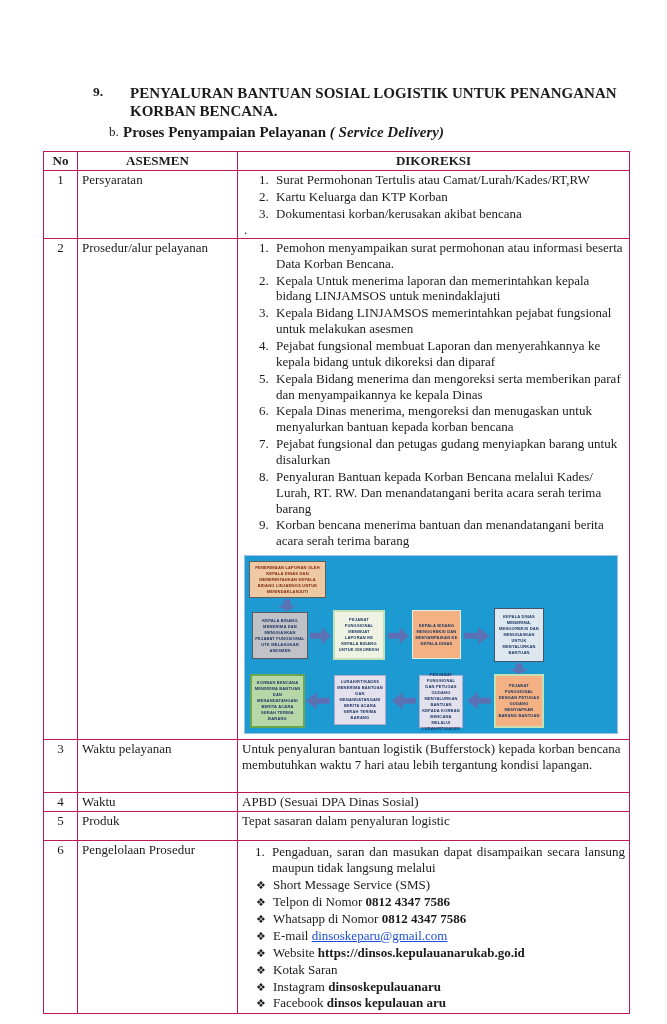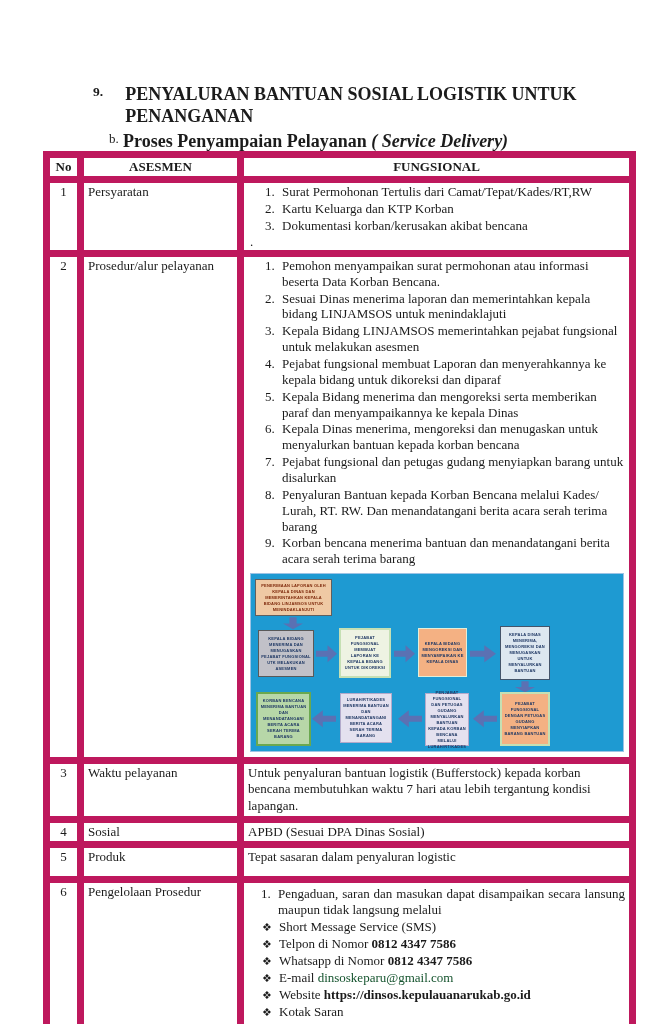--- a/index.html
+++ b/index.html
@@ -6,55 +6,55 @@
   body{
     width:667px;height:1024px;background:#ffffff;color:#1b1b1b;
     font-family:"Liberation Serif", serif;position:relative;overflow:hidden;
   }
   .page{position:absolute;left:0;top:0;width:667px;height:1024px;}
 
   
   .heading{position:absolute;left:93px;top:84px;width:540px;}
   .h-row{display:flex;}
   .h-num{width:37px;font-weight:bold;font-size:13.5px;}
-  .h-text{font-weight:bold;font-size:18px;line-height:1.22;}
+  .h-text{font-weight:bold;font-size:15px;line-height:1.22;}
   .sub-row{display:flex;margin-top:3px;margin-left:16px;}
   .sub-num{width:14px;font-size:13px;}
-  .sub-text{font-weight:bold;font-size:18px;}
+  .sub-text{font-weight:bold;font-size:15px;}
   .sub-text i{font-style:italic;}
 
   
   table.main{
     position:absolute;left:43px;top:151px;width:586px;
     border-collapse:collapse;table-layout:fixed;
   }
   table.main col.c-no{width:34px;}
   table.main col.c-komp{width:160px;}
   table.main col.c-ket{width:392px;}
   table.main th, table.main td{
-    border:7px solid #be185d;vertical-align:top;
+    border:1px solid #be185d;vertical-align:top;
     font-size:13px;padding:1px 4px;
   }
   table.main th{font-weight:bold;text-align:center;padding:1px 2px;}
   td.no-cell{text-align:center;}
   td.komp-cell{padding-left:7px;}
   td.ket-cell{padding-left:6px;padding-right:4px;}
 
   ol.num-list{margin:0;padding:0 0 0 30px;list-style:decimal;}
   ol.num-list li{line-height:1.22;margin:0 0 1px 0;padding-left:4px;}
   .trailing-dot{margin-left:2px;line-height:1.1;}
 
   .plain-text{line-height:1.25;}
 
   
   ol.num-list li.justify{text-align:justify;}
   ul.diamond-list{margin:1px 0 0 0;padding:0 0 0 14px;list-style:none;}
   ul.diamond-list li{line-height:1.3;}
   .bullet{display:inline-block;width:17px;font-size:11px;}
-  a.mail-link{color:#14532d;}
+  a.mail-link{color:#1d4ed8;text-decoration:underline;}
 
   
   .flowchart{
     position:relative;width:372px;height:177px;margin:6px 0 4px 2px;
     border:1px solid #9cc3e5;
   }
   .fc-box{
     position:absolute;box-sizing:border-box;
     display:flex;align-items:center;justify-content:center;
     text-align:center;font-family:"Liberation Sans", sans-serif;
@@ -69,61 +69,62 @@
 </head>
 <body>
 
 <div class="page">
 
   <div class="heading">
     <div class="h-row">
       <div class="h-num">9.</div>
       <div class="h-text">
         <div>PENYALURAN BANTUAN SOSIAL LOGISTIK UNTUK PENANGANAN</div>
+        <div>KORBAN BENCANA.</div>
       </div>
     </div>
     <div class="sub-row">
       <div class="sub-num">b.</div>
       <div class="sub-text"><span>Proses Penyampaian Pelayanan </span><i>( Service Delivery)</i></div>
     </div>
   </div>
 
   <table class="main">
     <colgroup>
         <col class="c-no">
         <col class="c-komp">
         <col class="c-ket">
       </colgroup>
     <tbody>
         <tr>
       <th>No</th>
       <th>ASESMEN</th>
-      <th>FUNGSIONAL</th>
+      <th>DIKOREKSI</th>
     </tr>
 
     <tr>
       <td class="no-cell">1</td>
       <td class="komp-cell">Persyaratan</td>
       <td class="ket-cell">
         <ol class="num-list">
-          <li>Surat Permohonan Tertulis dari Camat/Tepat/Kades/RT,RW</li>
+          <li>Surat Permohonan Tertulis atau Camat/Lurah/Kades/RT,RW</li>
           <li>Kartu Keluarga dan KTP Korban</li>
           <li>Dokumentasi korban/kerusakan akibat bencana</li>
         </ol>
         <div class="trailing-dot">.</div>
       </td>
     </tr>
 
     <tr>
       <td class="no-cell">2</td>
       <td class="komp-cell">Prosedur/alur pelayanan</td>
       <td class="ket-cell">
         <ol class="num-list">
           <li>Pemohon menyampaikan surat permohonan atau informasi beserta Data Korban Bencana.</li>
-          <li>Sesuai Dinas menerima laporan dan memerintahkan kepala bidang LINJAMSOS untuk menindaklajuti</li>
+          <li>Kepala Untuk menerima laporan dan memerintahkan kepala bidang LINJAMSOS untuk menindaklajuti</li>
           <li>Kepala Bidang LINJAMSOS memerintahkan pejabat fungsional untuk melakukan asesmen</li>
           <li>Pejabat fungsional membuat Laporan dan menyerahkannya ke kepala bidang untuk dikoreksi dan diparaf</li>
           <li>Kepala Bidang menerima dan mengoreksi serta memberikan paraf dan menyampaikannya ke kepala Dinas</li>
           <li>Kepala Dinas menerima, mengoreksi dan menugaskan untuk menyalurkan bantuan kepada korban bencana</li>
           <li>Pejabat fungsional dan petugas gudang menyiapkan barang untuk disalurkan</li>
           <li>Penyaluran Bantuan kepada Korban Bencana melalui Kades/ Lurah, RT. RW. Dan menandatangani berita acara serah terima barang</li>
           <li>Korban bencana menerima bantuan dan menandatangani berita acara serah terima barang</li>
         </ol>
 
         <div class="flowchart" id="fc" style="background: rgb(30, 154, 210);">
@@ -154,21 +155,21 @@
     <tr>
       <td class="no-cell">3</td>
       <td class="komp-cell">Waktu pelayanan</td>
       <td class="ket-cell">
         <div class="plain-text" style="min-height:50px;">Untuk penyaluran bantuan logistik (Bufferstock) kepada korban bencana membutuhkan waktu 7 hari atau lebih tergantung kondisi lapangan.</div>
       </td>
     </tr>
 
     <tr>
       <td class="no-cell">4</td>
-      <td class="komp-cell">Sosial</td>
+      <td class="komp-cell">Waktu</td>
       <td class="ket-cell">
         <div class="plain-text">APBD (Sesuai DPA Dinas Sosial)</div>
       </td>
     </tr>
 
     <tr>
       <td class="no-cell">5</td>
       <td class="komp-cell">Produk</td>
       <td class="ket-cell">
         <div class="plain-text" style="min-height:26px;">Tepat sasaran dalam penyaluran logistic</div>

